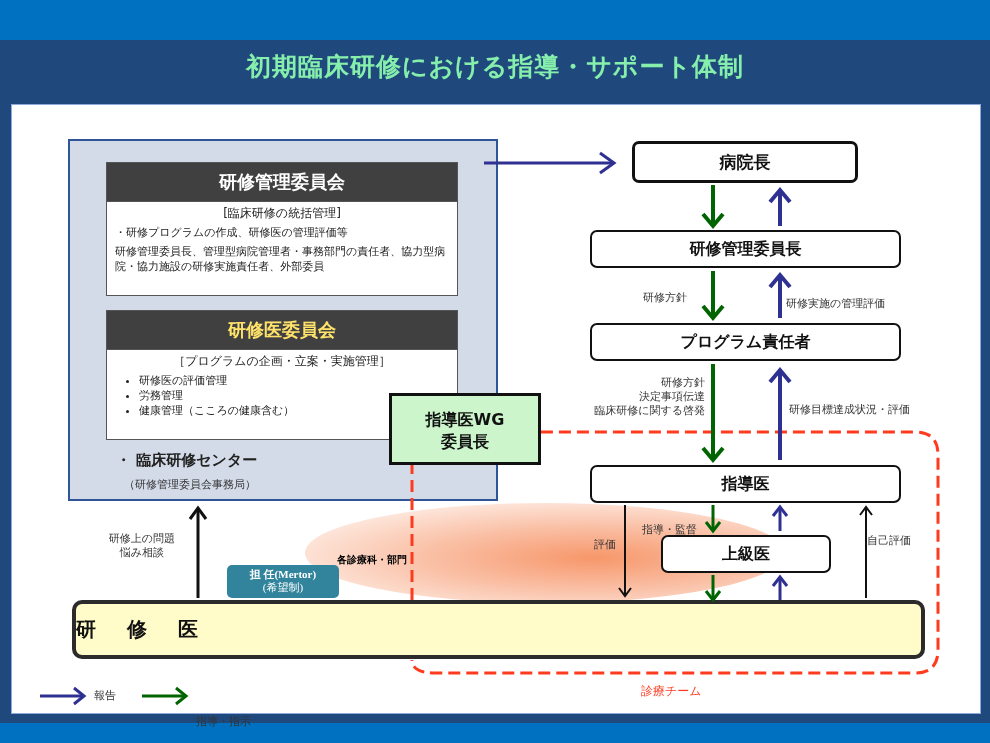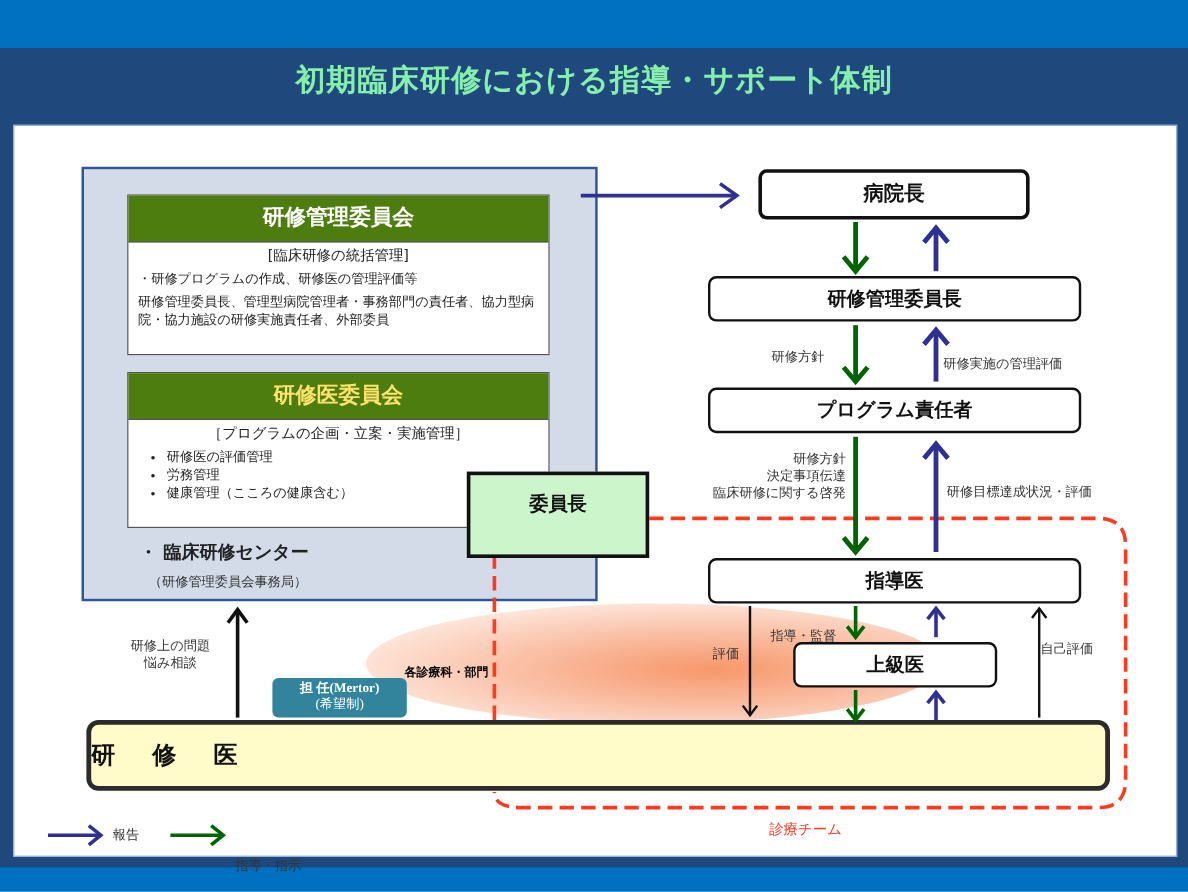--- a/index.html
+++ b/index.html
@@ -4,21 +4,21 @@
 <style>
   html, body { margin:0; padding:0; }
   body { width:990px; height:743px; position:relative; overflow:hidden; background:#0070c0; font-family:"DejaVu Sans", sans-serif; }
   .top-band { position:absolute; left:0; top:0; width:990px; height:40px; background:#0070c0; }
   .frame { position:absolute; left:0; top:40px; width:990px; height:683px; background:#1f497d; }
   .bottom-band { position:absolute; left:0; top:723px; width:990px; height:20px; background:#0070c0; }
   .title { position:absolute; left:0; top:50px; width:990px; text-align:center; color:#86efac; font-size:25px; font-weight:bold; letter-spacing:1px; }
   .panel { position:absolute; left:11px; top:104px; width:968px; height:608px; background:#fff; border:1px solid #8eaadb; }
   .left-group { position:absolute; left:68px; top:139px; width:430px; height:362px; background:#d3dae8; border:2px solid #2e5597; box-sizing:border-box; }
   .committee { position:absolute; left:106px; width:352px; border:1.5px solid #555; background:#fff; box-sizing:border-box; }
-  .committee .hdr { background:#4d7c0f; color:#fff; text-align:center; font-size:18px; font-weight:bold; height:38px; line-height:38px; border-bottom:1px solid #555; }
+  .committee .hdr { background:#404040; color:#fff; text-align:center; font-size:18px; font-weight:bold; height:38px; line-height:38px; border-bottom:1px solid #555; }
   .committee .hdr.yellow { color:#ffe36b; }
   .committee .body { padding:4px 8px; font-size:11px; color:#222; line-height:15px; }
   .committee .sub { text-align:center; font-size:12px; margin-bottom:4px; }
   .committee ul { margin:0; padding-left:24px; }
   .committee li { list-style:disc; }
 
   .center-label { position:absolute; left:116px; top:451px; font-size:15px; font-weight:bold; color:#222; }
   .center-sub { position:absolute; left:124px; top:477px; font-size:11px; color:#333; }
 
   .node { position:absolute; border:2.5px solid #111; border-radius:7px; background:#fff; box-sizing:border-box; text-align:center; font-weight:bold; color:#111; }
@@ -161,20 +161,21 @@
     <line x1="40" y1="696" x2="82" y2="696"></line>
       <polyline points="74,688 84,696 74,704"></polyline>
   </g>
   <g stroke="#006400" stroke-width="3" fill="none">
     <line x1="142" y1="696" x2="184" y2="696"></line>
       <polyline points="176,688 186,696 176,704"></polyline>
   </g>
 </svg>
 
 <div class="wg">
+  <div>指導医WG</div>
   <div>委員長</div>
 </div>
 
 <div class="small" style="left:643px;top:291px;">研修方針</div>
 <div class="small" style="left:786px;top:297px;">研修実施の管理評価</div>
 <div class="small" style="left:577px;top:376px;width:128px;text-align:right;">
   <div>研修方針</div>
   <div>決定事項伝達</div>
   <div>臨床研修に関する啓発</div>
 </div>

